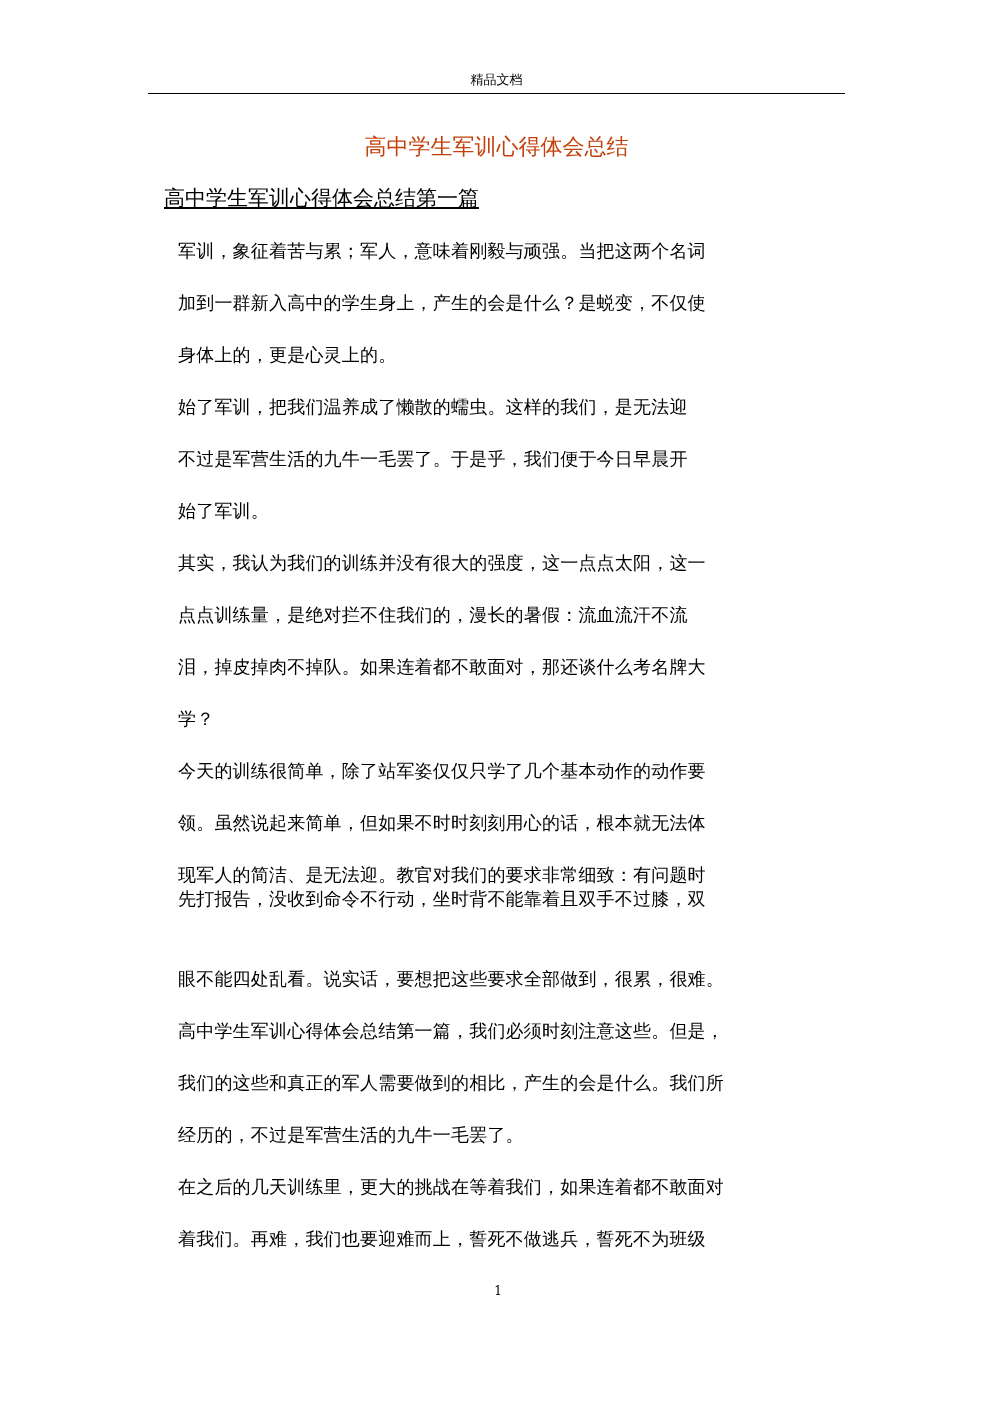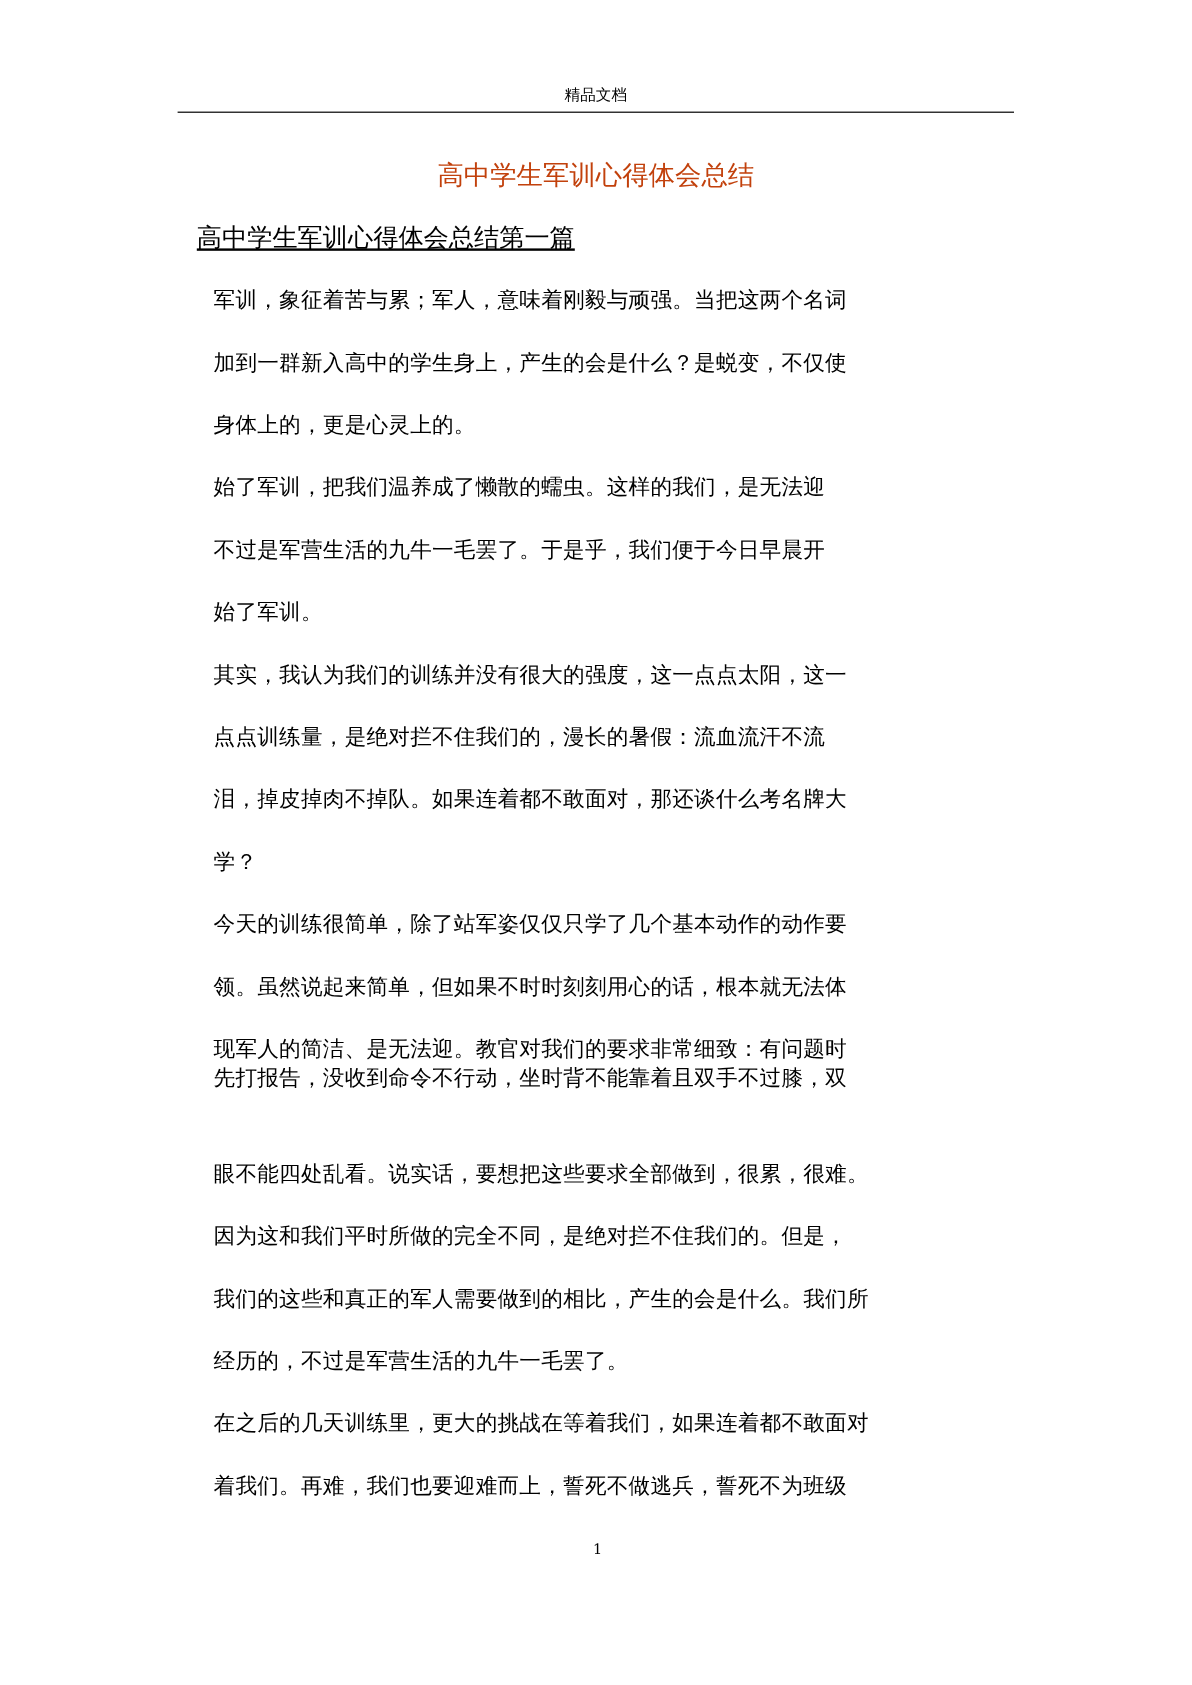--- a/index.html
+++ b/index.html
@@ -90,19 +90,19 @@
 <div class="line" style="top:496px">始了军训。</div>
 <div class="line" style="top:548px">其实，我认为我们的训练并没有很大的强度，这一点点太阳，这一</div>
 <div class="line" style="top:600px">点点训练量，是绝对拦不住我们的，漫长的暑假：流血流汗不流</div>
 <div class="line" style="top:652px">泪，掉皮掉肉不掉队。如果连着都不敢面对，那还谈什么考名牌大</div>
 <div class="line" style="top:704px">学？</div>
 <div class="line" style="top:756px">今天的训练很简单，除了站军姿仅仅只学了几个基本动作的动作要</div>
 <div class="line" style="top:808px">领。虽然说起来简单，但如果不时时刻刻用心的话，根本就无法体</div>
 <div class="line" style="top:860px">现军人的简洁、是无法迎。教官对我们的要求非常细致：有问题时</div>
 <div class="line" style="top:884px">先打报告，没收到命令不行动，坐时背不能靠着且双手不过膝，双</div>
 <div class="line" style="top:964px">眼不能四处乱看。说实话，要想把这些要求全部做到，很累，很难。</div>
-<div class="line" style="top:1016px">因为这和我们平时所做的完全不同，是绝对拦不住我们的。但是，</div>
+<div class="line" style="top:1016px">高中学生军训心得体会总结第一篇，我们必须时刻注意这些。但是，</div>
 <div class="line" style="top:1068px">我们的这些和真正的军人需要做到的相比，产生的会是什么。我们所</div>
 <div class="line" style="top:1120px">经历的，不过是军营生活的九牛一毛罢了。</div>
 <div class="line" style="top:1172px">在之后的几天训练里，更大的挑战在等着我们，如果连着都不敢面对</div>
 <div class="line" style="top:1224px">着我们。再难，我们也要迎难而上，誓死不做逃兵，誓死不为班级</div>
 
 <div class="page-number">1</div>
 
 </body></html>

